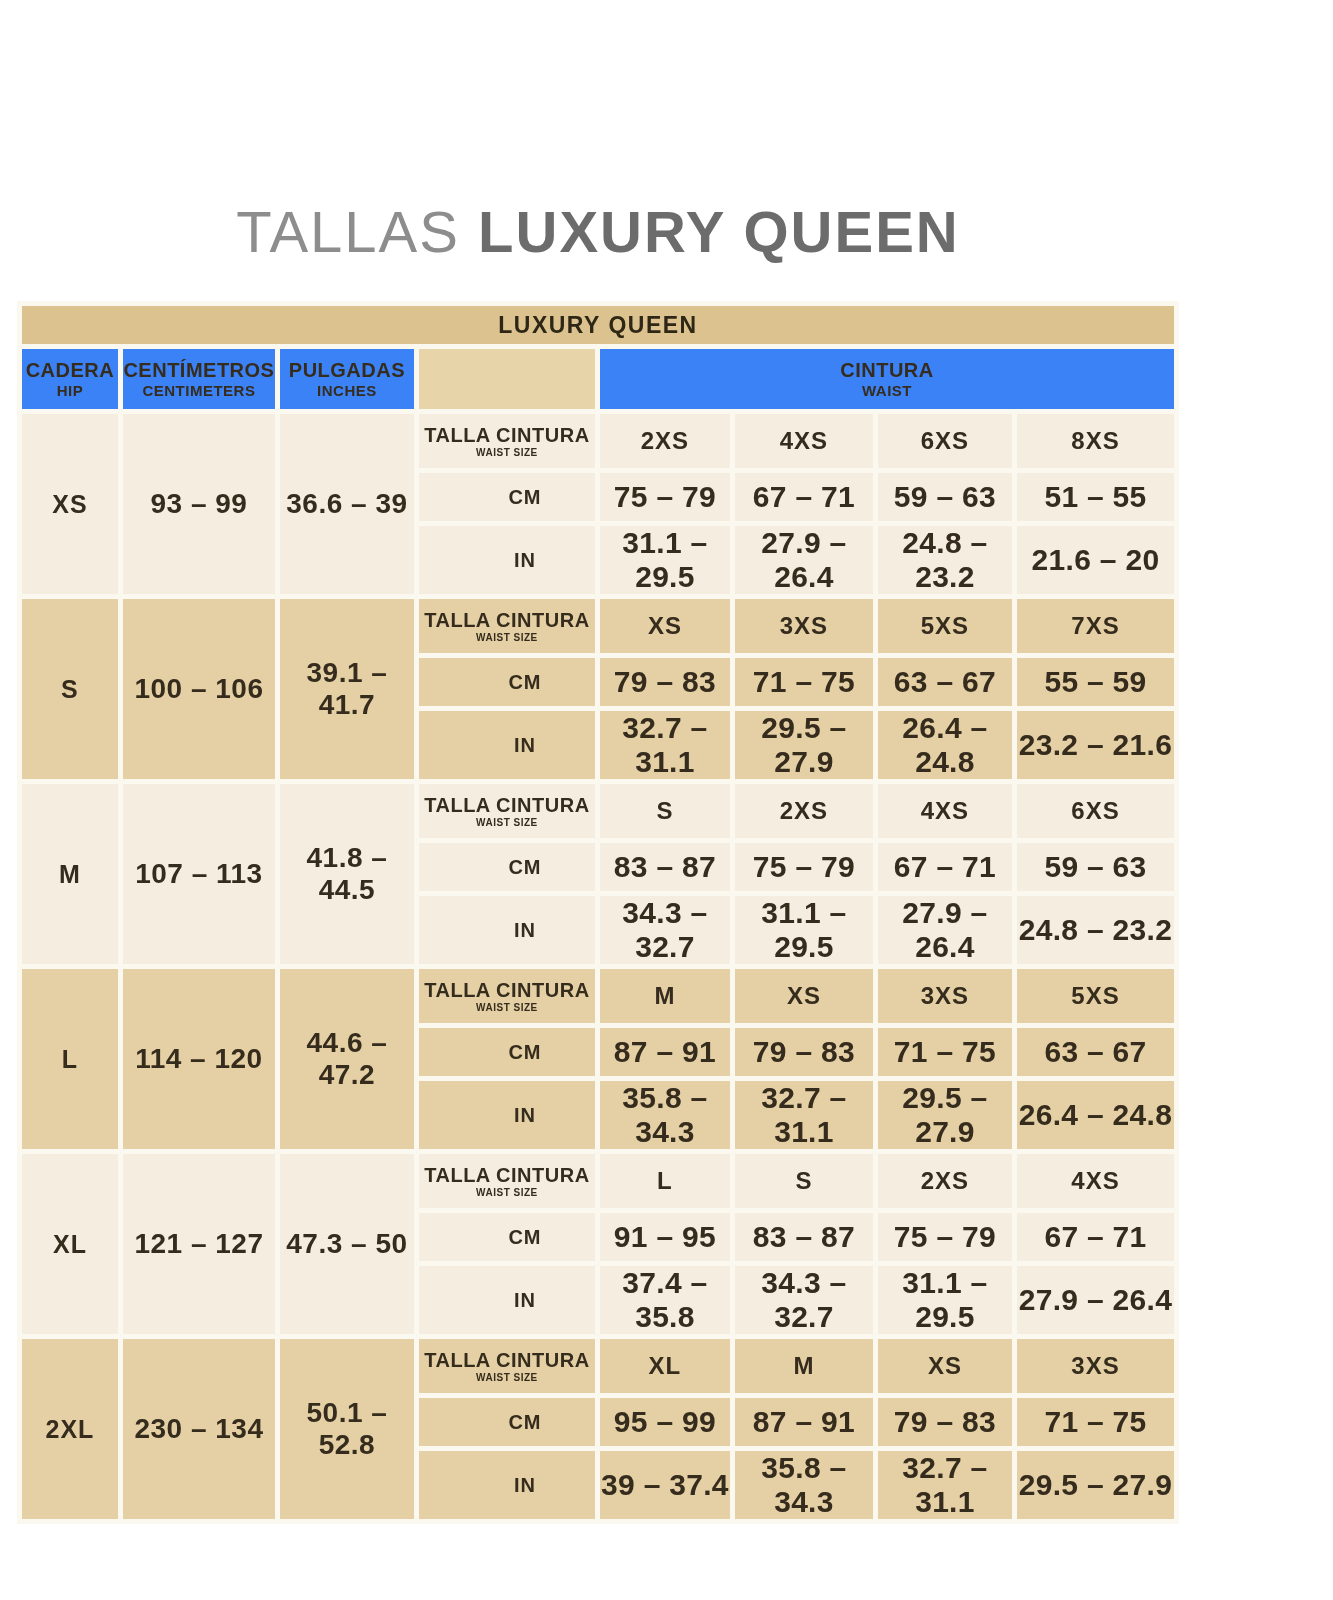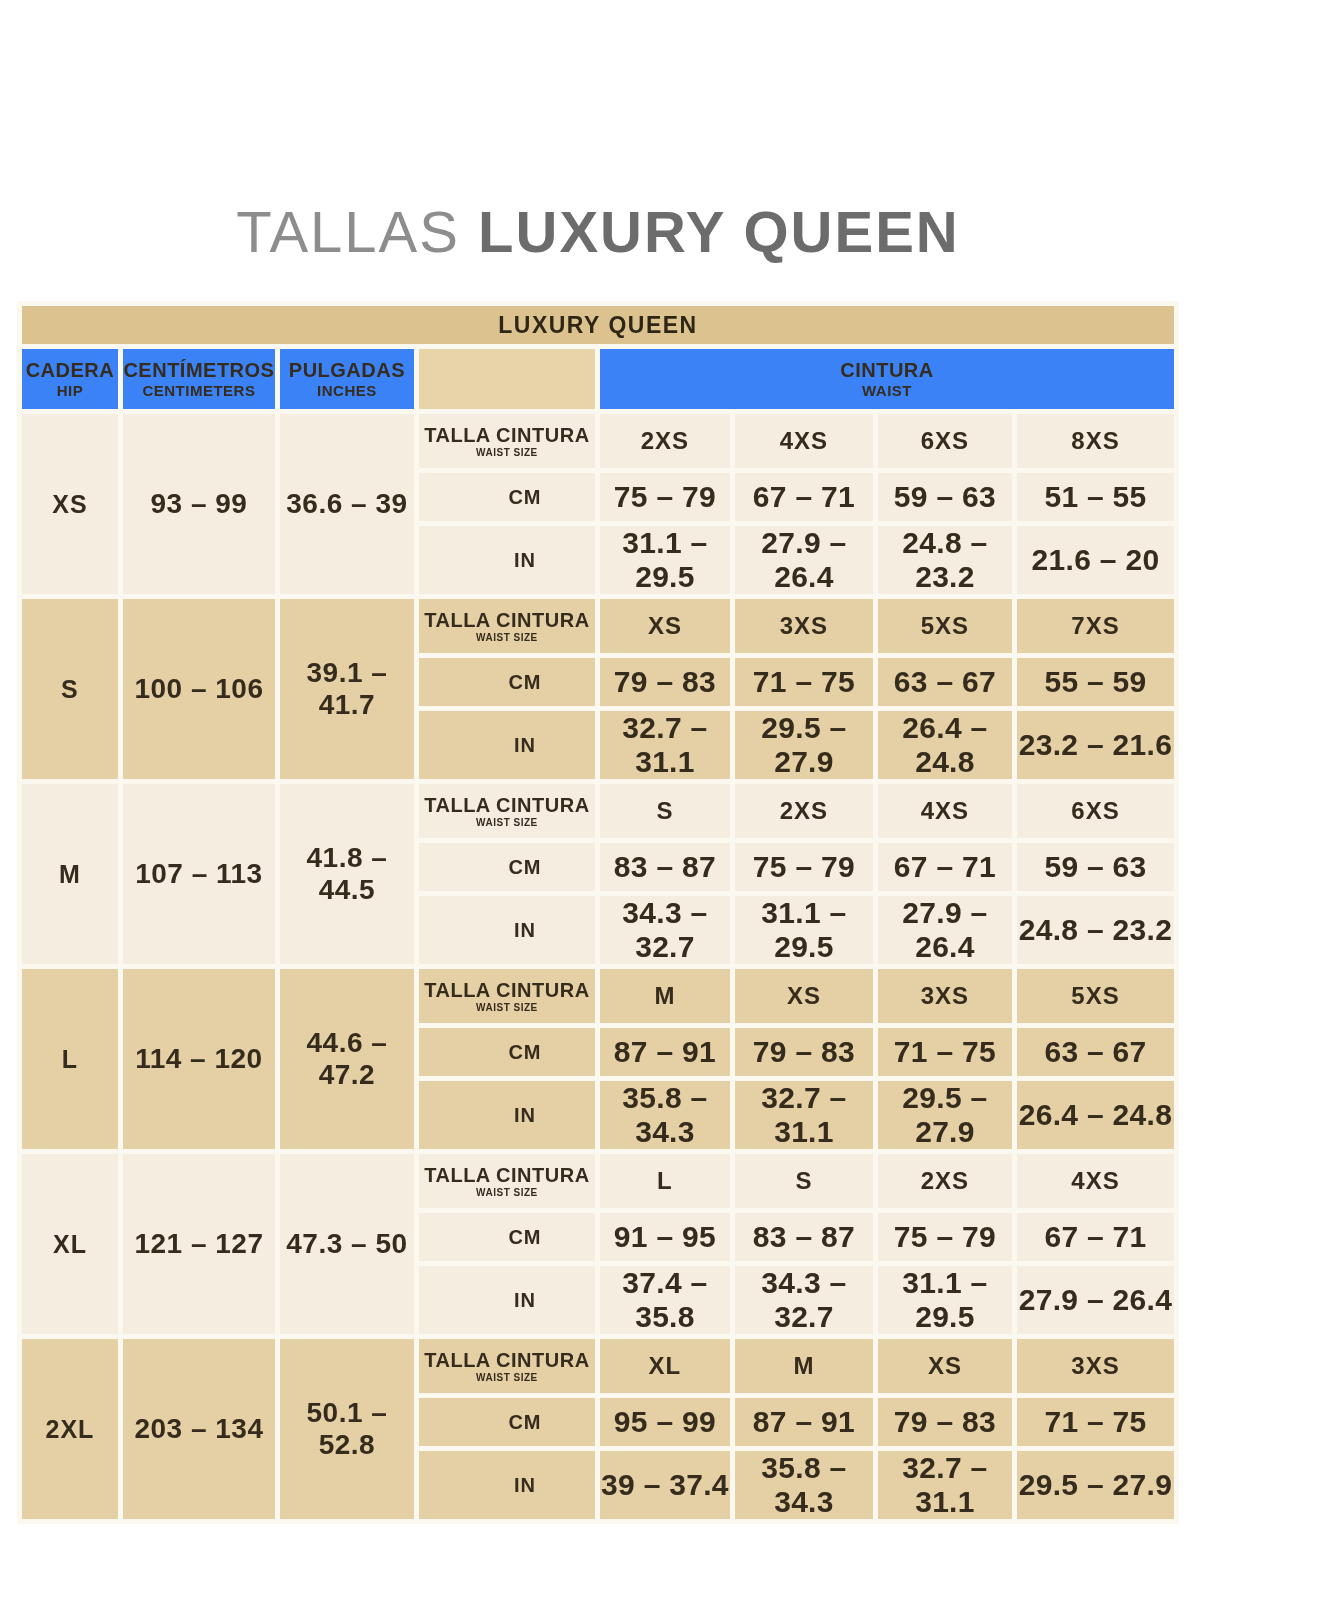--- a/index.html
+++ b/index.html
@@ -238,21 +238,21 @@
         </tr>
         <tr>
           <td class="unit-cell cream">IN</td>
           <td class="wval-cell cream">37.4 – 35.8</td>
           <td class="wval-cell cream">34.3 – 32.7</td>
           <td class="wval-cell cream">31.1 – 29.5</td>
           <td class="wval-cell cream">27.9 – 26.4</td>
         </tr>
         <tr>
           <td class="size-cell tan" rowspan="3">2XL</td>
-          <td class="range-cell tan" rowspan="3">203 – 134</td>
+          <td class="range-cell tan" rowspan="3">230 – 134</td>
           <td class="range-cell tan" rowspan="3">50.1 – 52.8</td>
           <td class="wlabel tan">
             <span class="h-main">TALLA CINTURA</span>
             <span class="h-sub">WAIST SIZE</span>
           </td>
           <td class="wsize-cell tan">XL</td>
           <td class="wsize-cell tan">M</td>
           <td class="wsize-cell tan">XS</td>
           <td class="wsize-cell tan">3XS</td>
         </tr>

